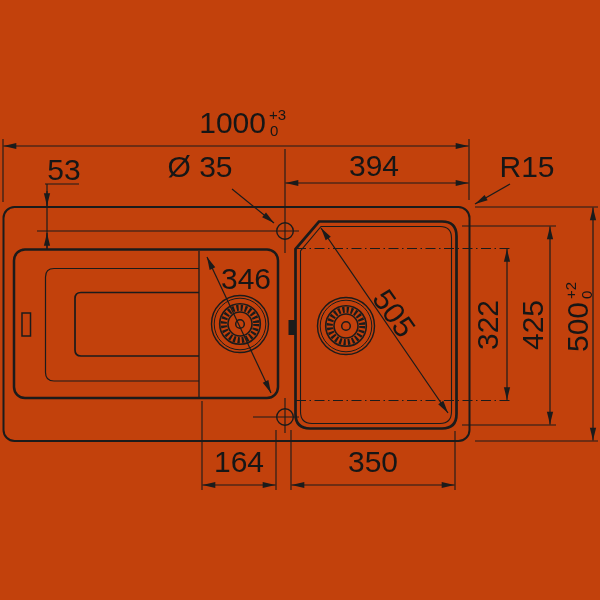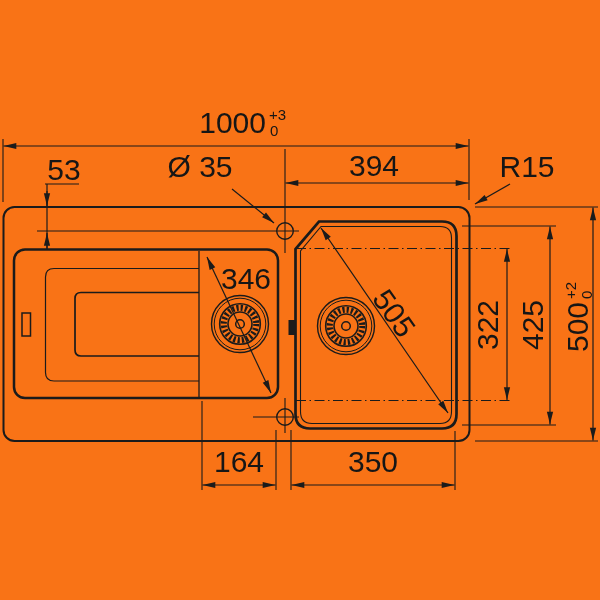--- a/index.html
+++ b/index.html
@@ -1,16 +1,16 @@
 <!DOCTYPE html>
 <html><head>
 <meta charset="utf-8">
 <style>
   html,body{margin:0;padding:0;background:#ffffff;}
-  .stage{width:600px;height:600px;position:relative;background:#f97316;overflow:hidden;}
+  .stage{width:600px;height:600px;position:relative;background:#c2410c;overflow:hidden;}
   svg{display:block;}
   .dim-text{font-family:"Liberation Sans",sans-serif;font-size:30px;fill:#161616;}
   .tol-text{font-family:"Liberation Sans",sans-serif;font-size:15px;fill:#161616;}
   .ln{stroke:#1b1b1b;fill:none;}
   .thin{stroke-width:1.1;}
   .dimln{stroke-width:1.2;}
   .dashdot{stroke-width:1.1;stroke-dasharray:10 3.5 1.5 3.5;}
 </style>
 </head>
 <body>

